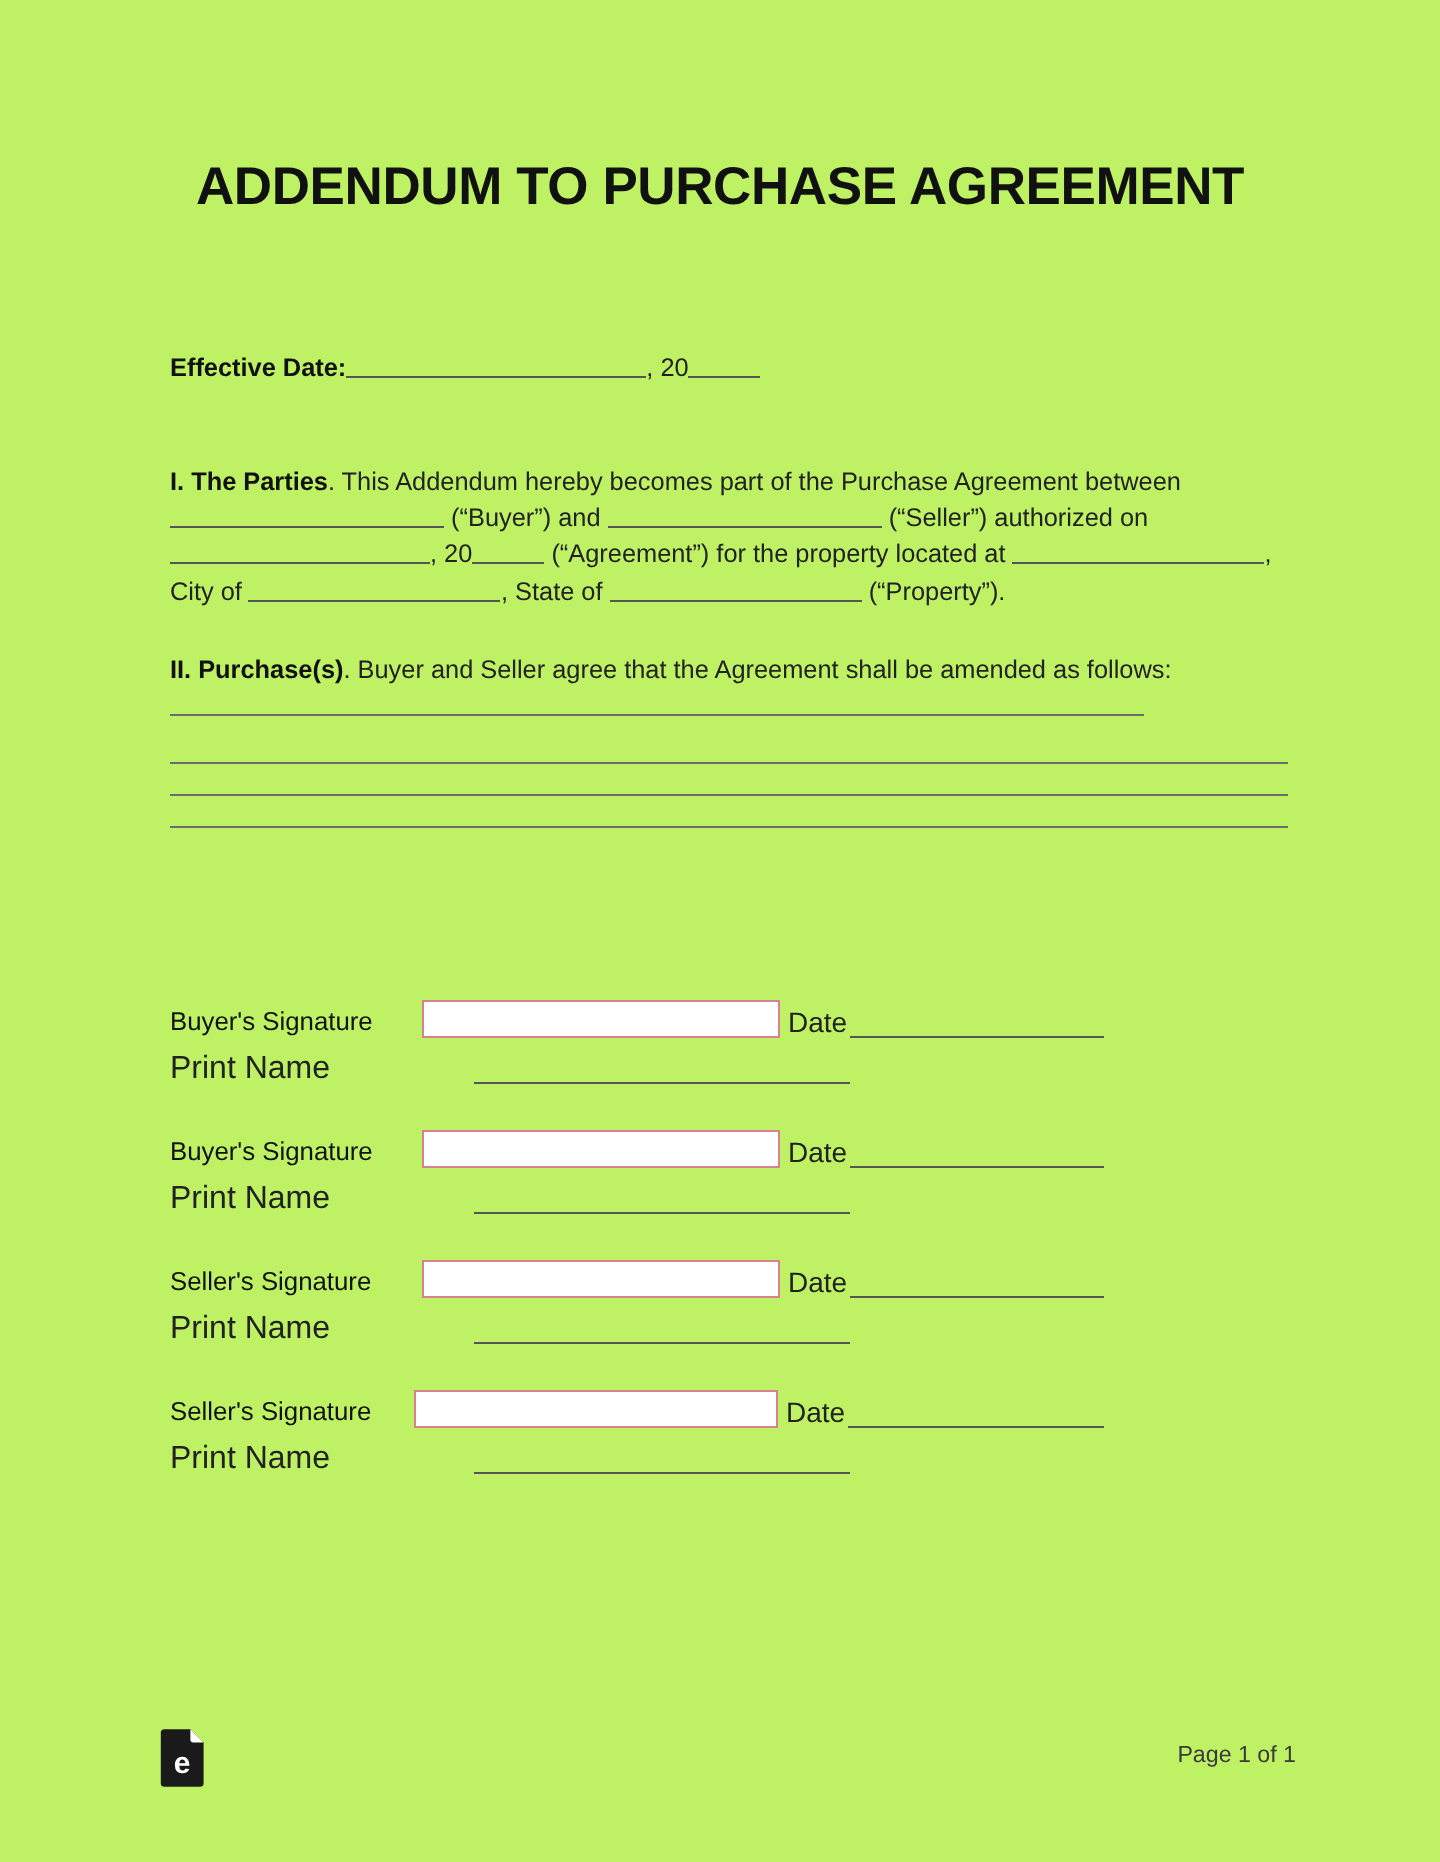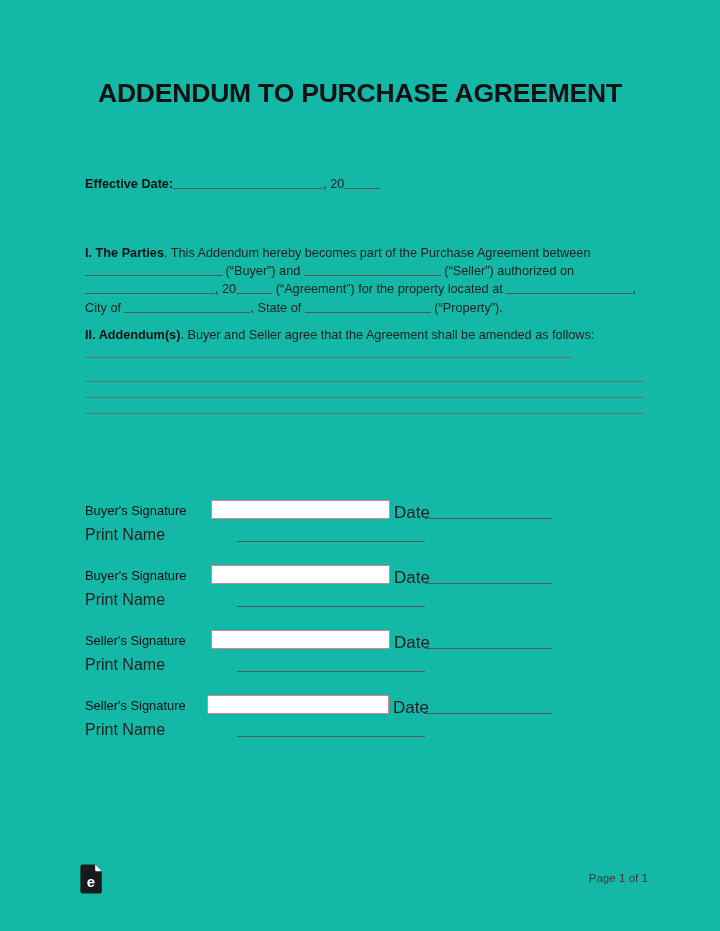--- a/index.html
+++ b/index.html
@@ -12,21 +12,21 @@
     height: 931px;
     position: relative;
     font-family: "Liberation Sans", sans-serif;
     color: #1b1b1b;
     -webkit-font-smoothing: antialiased;
   }
 
   .page {
     position: absolute;
     inset: 0;
-    background: #14b8a6;
+    background: #bef264;
   }
 
   
   .doc-title {
     position: absolute;
     top: 78px;
     left: 0;
     width: 720px;
     text-align: center;
     font-size: 26.5px;
@@ -58,21 +58,21 @@
   .bl-xl  { width: 150px; }
   .bl-lg  { width: 137px; }
   .bl-md  { width: 130px; }
   .bl-sm  { width: 36px; }
   .bl-prop{ width: 126px; }
 
   
   .eff-date { top: 175px; }
 
   
-  .sec-parties { top: 244px; }
+  .sec-parties { top: 232px; }
 
   
   .sec-amend { top: 326px; }
 
   .amend-inline-rule {
     display: inline-block;
     border-bottom: 1.3px solid #6d6d6d;
     height: 11px;
     width: 487px;
     margin-bottom: -1px;
@@ -115,21 +115,21 @@
     position: absolute;
     top: 0;
     height: 19px;
     border: 1.6px solid #d9818f;
     background: #ffffff;
     box-sizing: border-box;
   }
   .date-label {
     position: absolute;
     top: 3px;
-    font-size: 17px;
+    font-size: 14px;
     color: #222;
   }
   .date-rule {
     position: absolute;
     top: 18px;
     height: 0;
     border-bottom: 1.3px solid #555;
   }
   .pn-row {
     position: relative;
@@ -187,21 +187,21 @@
 <body>
 
 <div class="page">
 
   <div class="doc-title">ADDENDUM TO PURCHASE AGREEMENT</div>
 
   <div class="body-block eff-date"><b><span>Effective Date</span><span>:</span></b><span class="blank bl-xl"></span><span>, 20</span><span class="blank bl-sm"></span></div>
 
   <div class="body-block sec-parties"><b>I. The Parties</b><span>. This Addendum hereby becomes part of the Purchase Agreement between </span><span class="blank bl-lg"></span><span> (“Buyer”) and </span><span class="blank bl-lg"></span><span> (“Seller”) authorized on </span><span class="blank bl-md"></span><span>, 20</span><span class="blank bl-sm"></span><span> (“Agreement”) for the property located at </span><span class="blank bl-prop"></span><span>, City of </span><span class="blank bl-prop"></span><span>, State of </span><span class="blank bl-prop"></span><span> (“Property”).</span></div>
 
-  <div class="body-block sec-amend"><b>II. Addendum(s)</b><span>. Buyer and Seller agree that the Agreement shall be amended as follows: </span><span class="amend-inline-rule"></span></div>
+  <div class="body-block sec-amend"><b>II. Purchase(s)</b><span>. Buyer and Seller agree that the Agreement shall be amended as follows: </span><span class="amend-inline-rule"></span></div>
   <div class="rule-line rl-1"></div>
   <div class="rule-line rl-2"></div>
   <div class="rule-line rl-3"></div>
 
 
   <div class="sig-block sb-1">
     <div class="sig-row">
       <span class="sig-label">Buyer's Signature</span>
       <span class="sig-field sf-a"></span>
       <span class="date-label dl-a">Date</span>

